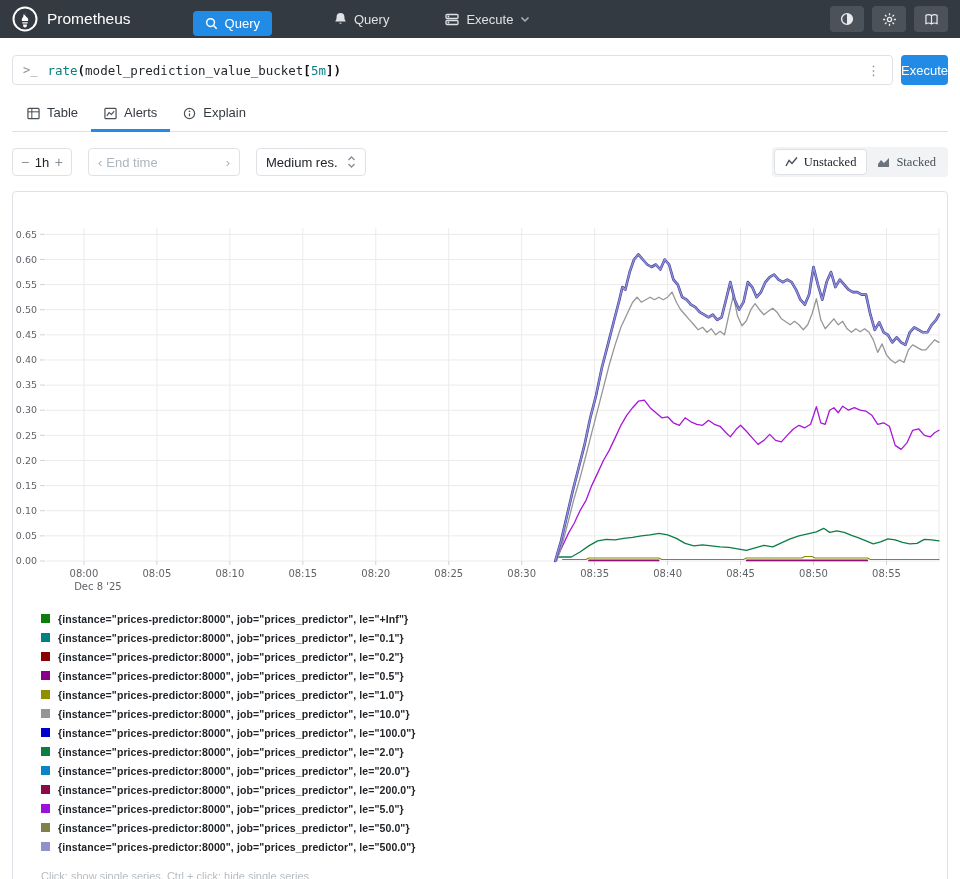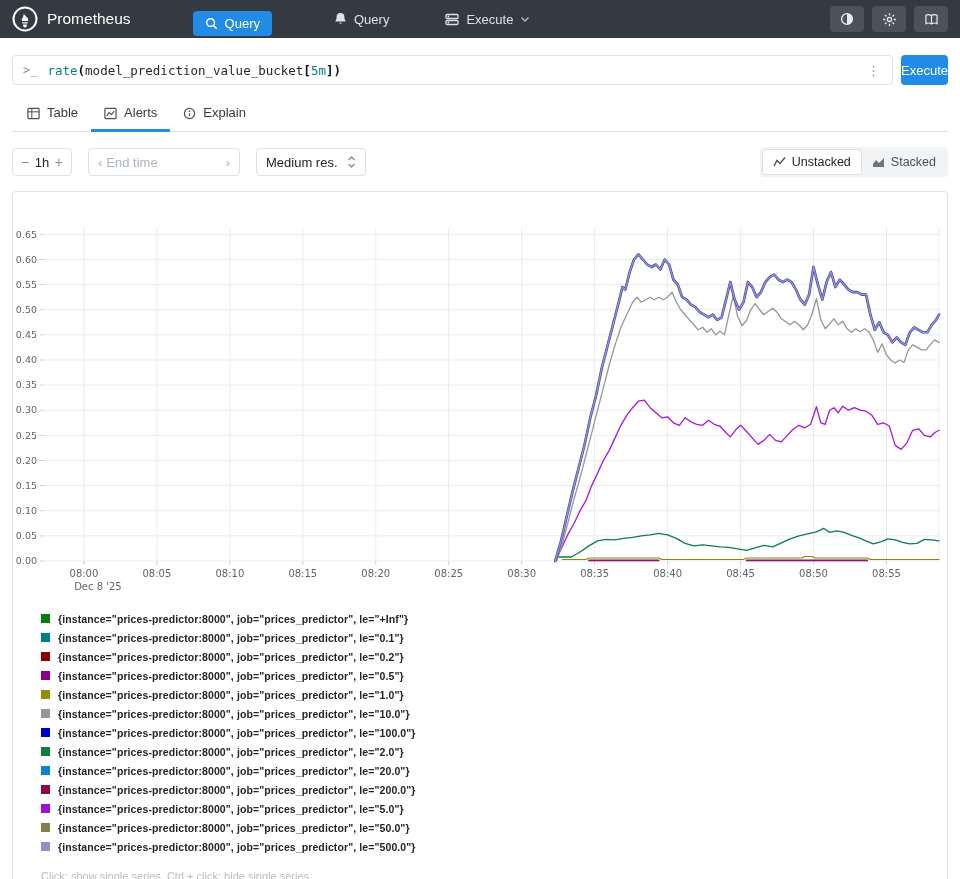--- a/index.html
+++ b/index.html
@@ -37,21 +37,21 @@
   .controls { display:flex; align-items:center; margin-top:15px; }
   .ctl { border:1px solid #dee2e6; border-radius:4px; height:28px; display:flex; align-items:center; background:#fff; font-size:13px; }
   .range-ctl { width:60px; justify-content:space-between; padding:0 8px; margin-right:16px; }
   .range-ctl .pm { color:#868e96; cursor:pointer; font-size:14px; }
   .range-ctl .val { font-size:13px; color:#212529; }
   .time-ctl { width:152px; justify-content:space-between; padding:0 9px; margin-right:16px; color:#adb5bd; }
   .time-ctl .arrow { cursor:pointer; font-size:13px; }
   .time-ctl .ph { font-size:13px; flex:1; margin-left:4px; }
   .res-ctl { width:110px; justify-content:space-between; padding:0 9px; cursor:pointer; }
   .seg-wrap { margin-left:auto; background:#f1f3f5; border-radius:4px; padding:2px; display:flex; }
-  .seg { display:flex; align-items:center; gap:6px; font-size:12.5px; height:26px; padding:0 10px; border-radius:4px; color:#495057; cursor:pointer; }
+  .seg { display:flex; align-items:center; gap:6px; font-size:12.5px; height:26px; padding:0 10px; border-radius:4px; color:#495057; cursor:pointer;font-family:Liberation Serif, serif; }
   .seg.active { background:#fff; border:1px solid #dee2e6; color:#212529; }
 
   
   .card { margin-top:14px; border:1px solid #dee2e6; border-radius:4px; height:692px; background:#fff; overflow:hidden; }
   .chart-area { margin-top:7px; }
   .chart-area svg text { font-family:"DejaVu Sans",sans-serif; }
 
   
   .legend { margin:4px 0 0 28px; }
   .lg-row { display:flex; align-items:center; height:19px; cursor:pointer; }

